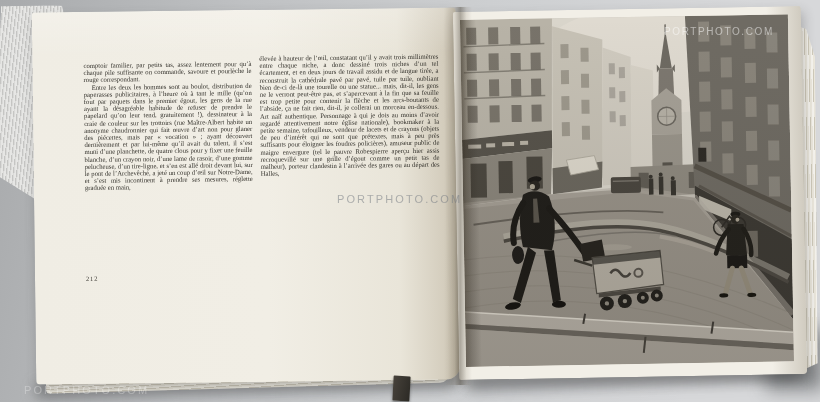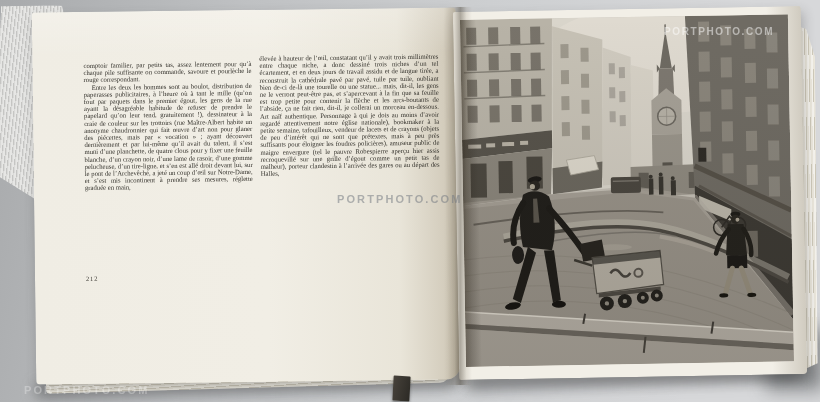--- a/index.html
+++ b/index.html
@@ -86,21 +86,21 @@
 
   
   .ribbon{
     position:absolute;left:393px;top:376px;width:17px;height:25px;z-index:30;
     background:linear-gradient(100deg,#47423b,#2c2a25);
     transform:rotate(3deg);border-radius:1px;
     box-shadow:0 2px 3px rgba(0,0,0,.4);
   }
 
   
-  .wm{position:absolute;font-family:"Liberation Sans",sans-serif;font-weight:bold;
+  .wm{position:absolute;font-family:"Liberation Sans",sans-serif;font-weight:normal;
       letter-spacing:2.1px;z-index:60;white-space:nowrap;pointer-events:none}
   .wm-mid{left:337px;top:193px;font-size:11px;color:rgba(118,124,132,.55)}
   .wm-photo{left:664px;top:26px;font-size:10px;letter-spacing:1.6px;color:rgba(255,255,255,.5)}
   .wm-bottom{left:24px;top:384px;font-size:11px;color:rgba(255,255,255,.3)}
 </style>
 </head>
 <body>
 
 <div class="stage">
 

